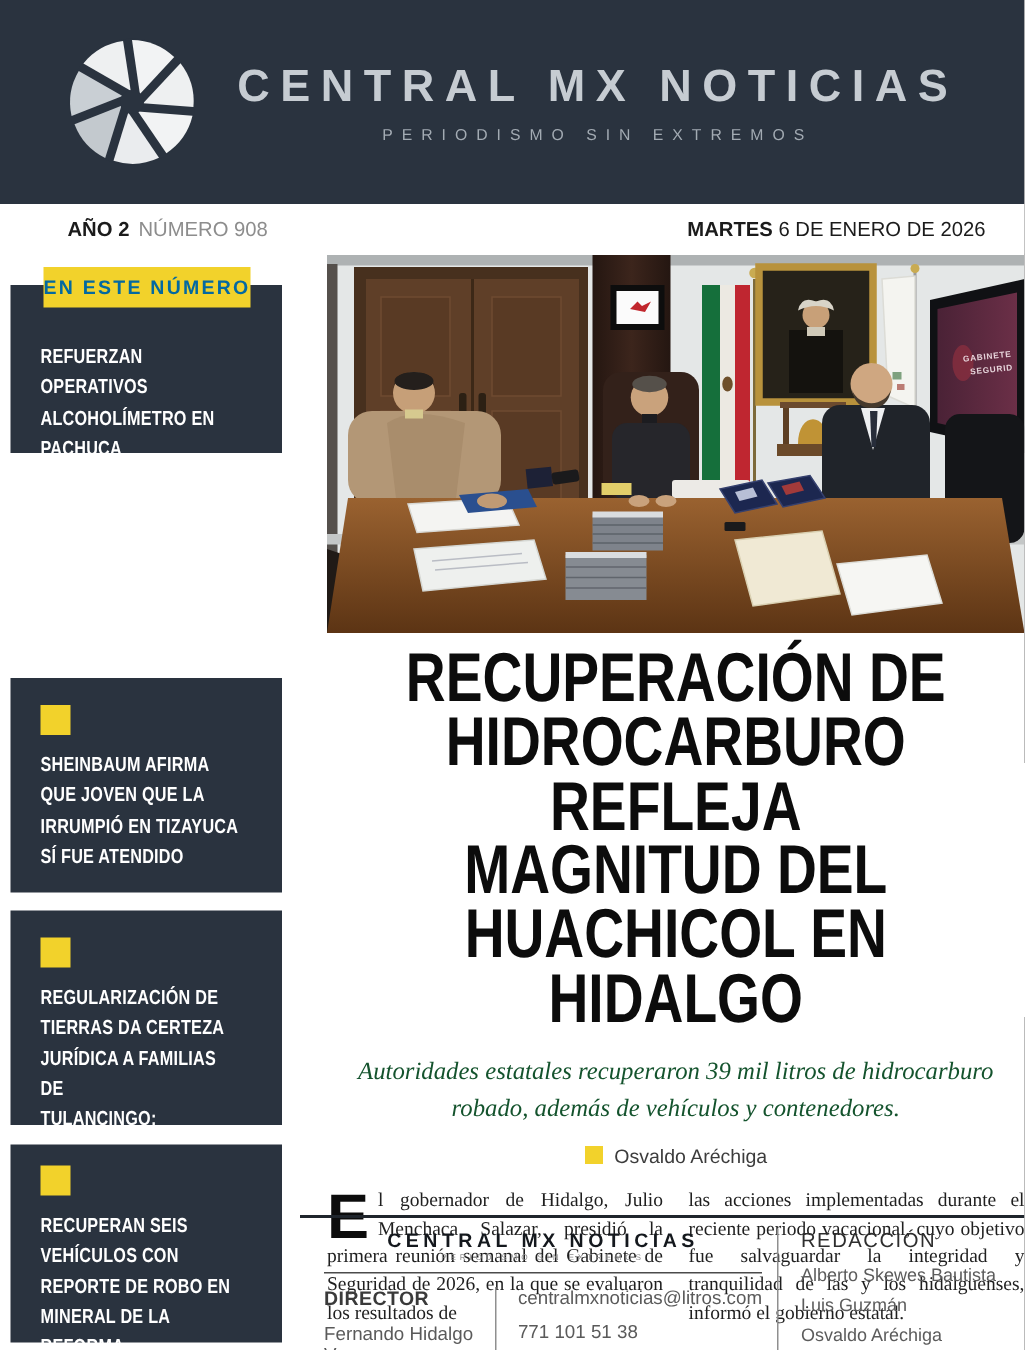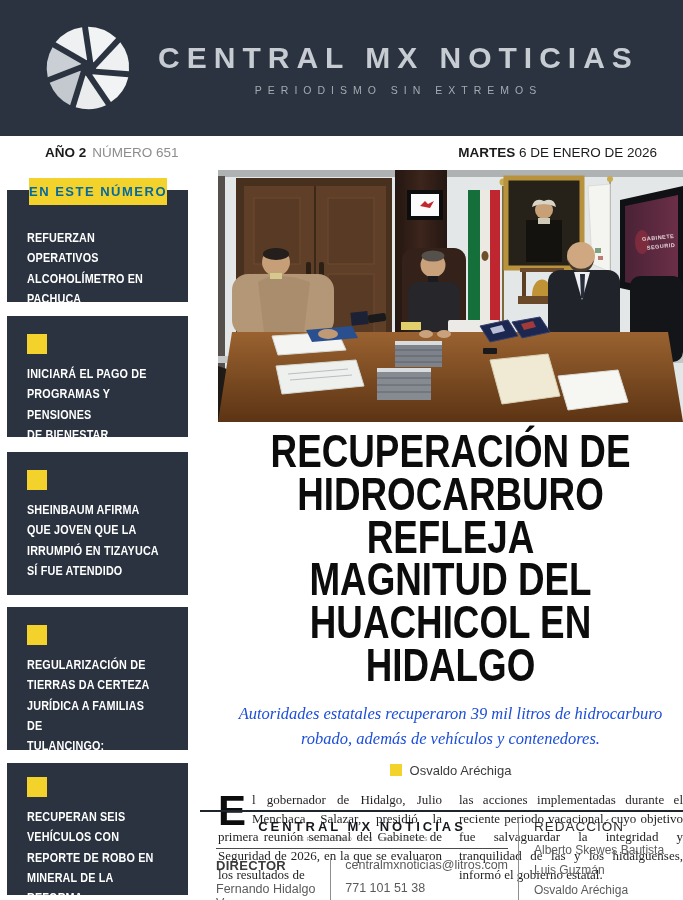--- a/index.html
+++ b/index.html
@@ -54,21 +54,21 @@
   
   .main { position:absolute; left:218px; top:170px; width:465px; }
   .photo { display:block; width:465px; height:252px; }
   .headline {
     margin-top:8px; color:#0c0c0c; font-weight:bold; font-size:46px; line-height:.93;
     text-align:center; white-space:pre-line; transform:scaleX(.8); transform-origin:center top;
     letter-spacing:0;
   }
   .subtitle {
     margin-top:14px; font-family:"Liberation Serif", serif; font-style:italic;
-    color:#1d4ed8; font-size:16.5px; line-height:1.55; text-align:center; white-space:pre-line;
+    color:#14532d; font-size:16.5px; line-height:1.55; text-align:center; white-space:pre-line;
   }
   .byline {
     margin-top:11px; display:flex; align-items:center; justify-content:center; gap:8px;
     font-size:13px; color:#3c3c3c;
   }
   .byline .sq { width:12px; height:12px; background:#f2d22b; }
   .body-cols { margin-top:13px; display:flex; gap:17px; }
   .bcol {
     width:224px; font-family:"Liberation Serif", serif; font-size:13px; line-height:1.45;
     color:#1f1f1f; text-align:justify;
@@ -115,39 +115,33 @@
       <circle cx="50" cy="50" r="9" fill="#2a333f"></circle>
     </svg>
     <div class="mast-text">
       <div class="brand-title">CENTRAL MX NOTICIAS</div>
       <div class="brand-tagline">PERIODISMO SIN EXTREMOS</div>
     </div>
   </div>
 
   <div class="datebar">
     <div>
-      <b>AÑO 2</b><span class="num-muted">NÚMERO 651</span>
+      <b>AÑO 2</b><span class="num-muted">NÚMERO 908</span>
     </div>
     <div>
       <b>MARTES</b><span> 6 DE ENERO DE 2026</span>
     </div>
   </div>
 
   <div class="badge">EN ESTE NÚMERO</div>
 
   <div class="side-card" id="card1">
     <div class="side-title">REFUERZAN OPERATIVOS
 ALCOHOLÍMETRO EN
 PACHUCA</div>
-  </div>
-  <div class="side-card" id="card2">
-    <div class="sq"></div>
-    <div class="side-title">INICIARÁ EL PAGO DE
-PROGRAMAS Y PENSIONES
-DE BIENESTAR</div>
   </div>
   <div class="side-card" id="card3">
     <div class="sq"></div>
     <div class="side-title">SHEINBAUM AFIRMA
 QUE JOVEN QUE LA
 IRRUMPIÓ EN TIZAYUCA
 SÍ FUE ATENDIDO</div>
   </div>
   <div class="side-card" id="card4">
     <div class="sq"></div>

